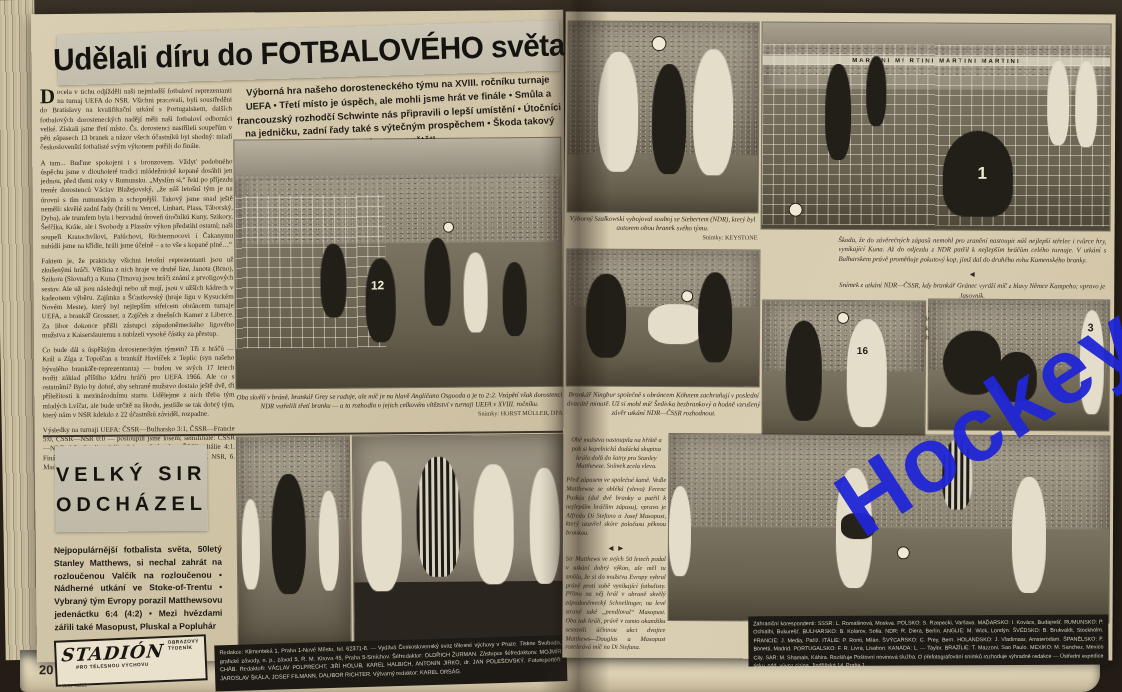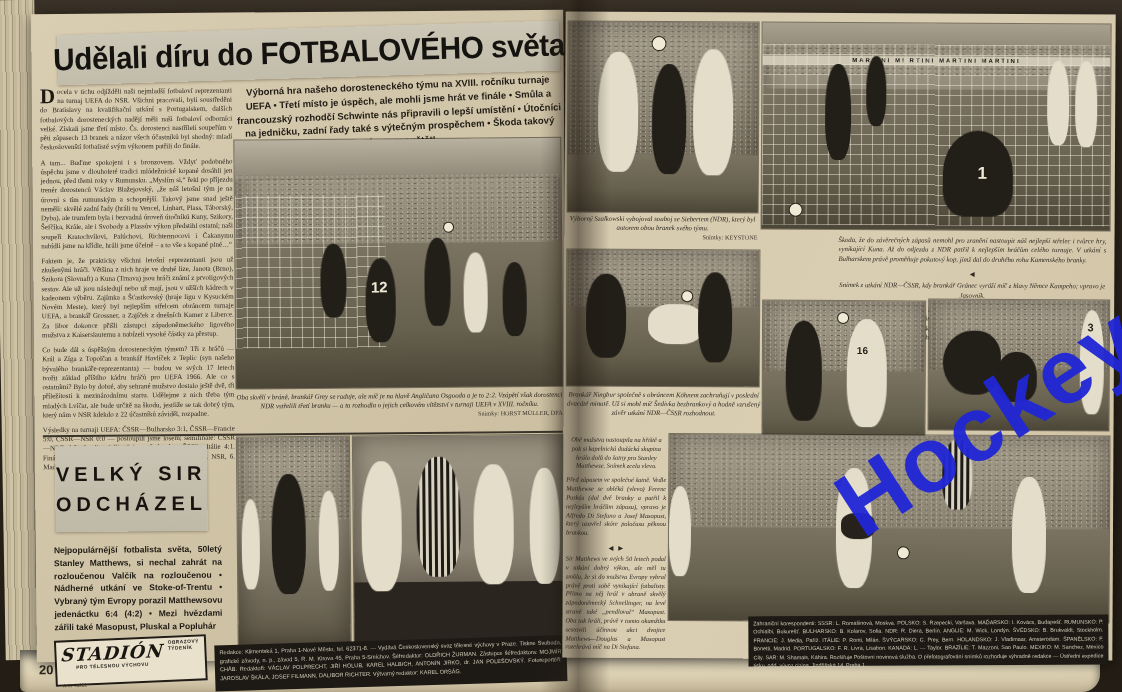--- a/index.html
+++ b/index.html
@@ -106,21 +106,21 @@
     <div class="ph" style="left:202px;top:128px;width:326px;height:248px;">
       <div class="abs" style="left:0;top:0;width:100%;height:16%;background:linear-gradient(180deg,#b8b1a0,#8f8878);"></div>
       <div class="crowd" style="top:14%;height:30%;"></div>
       <div class="pitch" style="height:58%;"></div>
       <div class="net" style="left:0;top:22%;width:46%;height:62%;"></div>
       <div class="fig dark" style="left:26%;top:42%;width:26px;height:74px;"></div>
       <div class="fig dark" style="left:40%;top:48%;width:30px;height:84px;"></div>
       <div class="fig dark" style="left:58%;top:40%;width:26px;height:88px;"></div>
       <div class="fig lite" style="left:70%;top:46%;width:24px;height:80px;"></div>
       <div class="fig dark" style="left:82%;top:50%;width:24px;height:74px;"></div>
-      <div class="jnum" style="left:41.5%;top:56%;font-size:15px;">12</div>
+      <div class="jnum" style="left:41.5%;top:56%;font-size:12px;">12</div>
       <div class="ball" style="left:64%;top:34%;width:9px;height:9px;"></div>
     </div>
 
     <div class="cap" style="left:202px;top:380px;width:326px;">
       <span>Oba skvělí v bráně, brankář Grey se raduje, ale míč je na hlavě Angličana Osgooda a je to 2:2. Vzápětí však dorostenci NDR vstřelili třetí branku — a ta rozhodla o jejich celkovém vítězství v turnaji UEFA v XVIII. ročníku.</span>
       <span class="credit">Snímky: HORST MÜLLER, DPA</span>
     </div>
 
     <div class="rule" style="left:8px;top:421px;width:520px;"></div>
 

